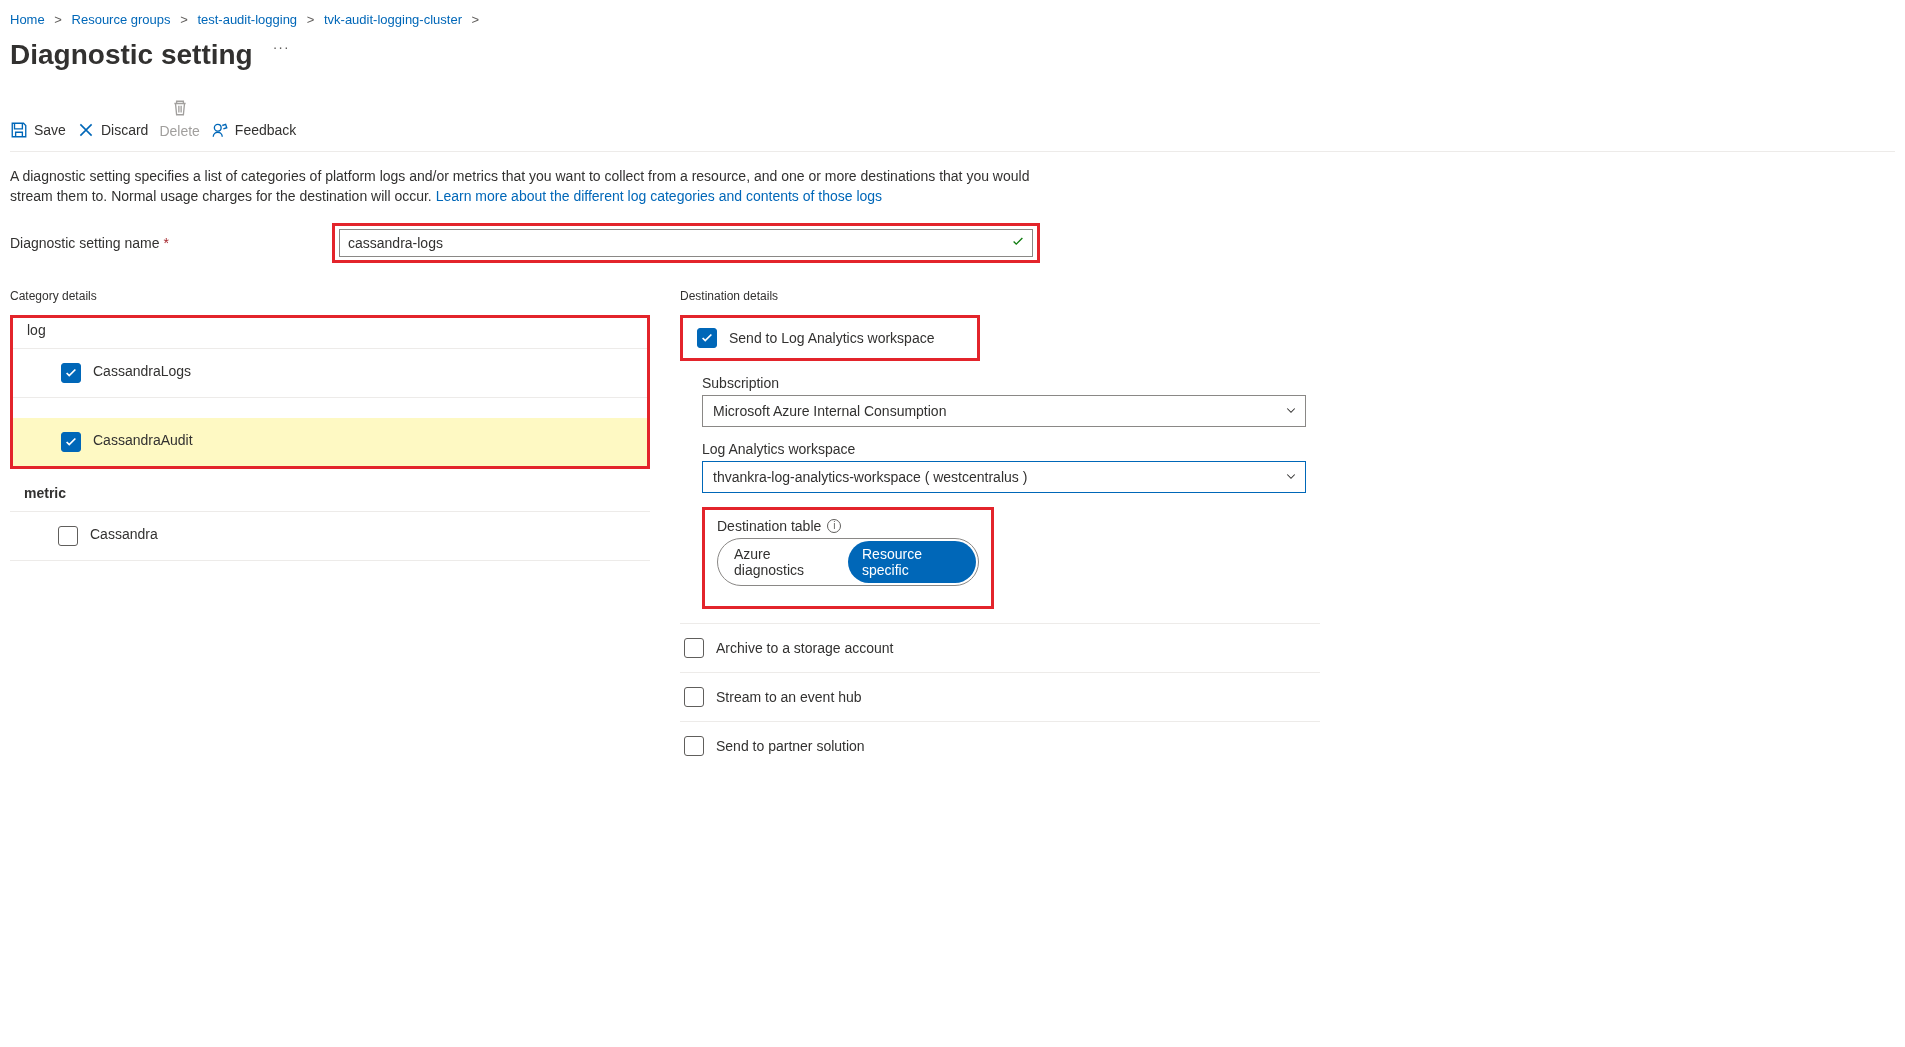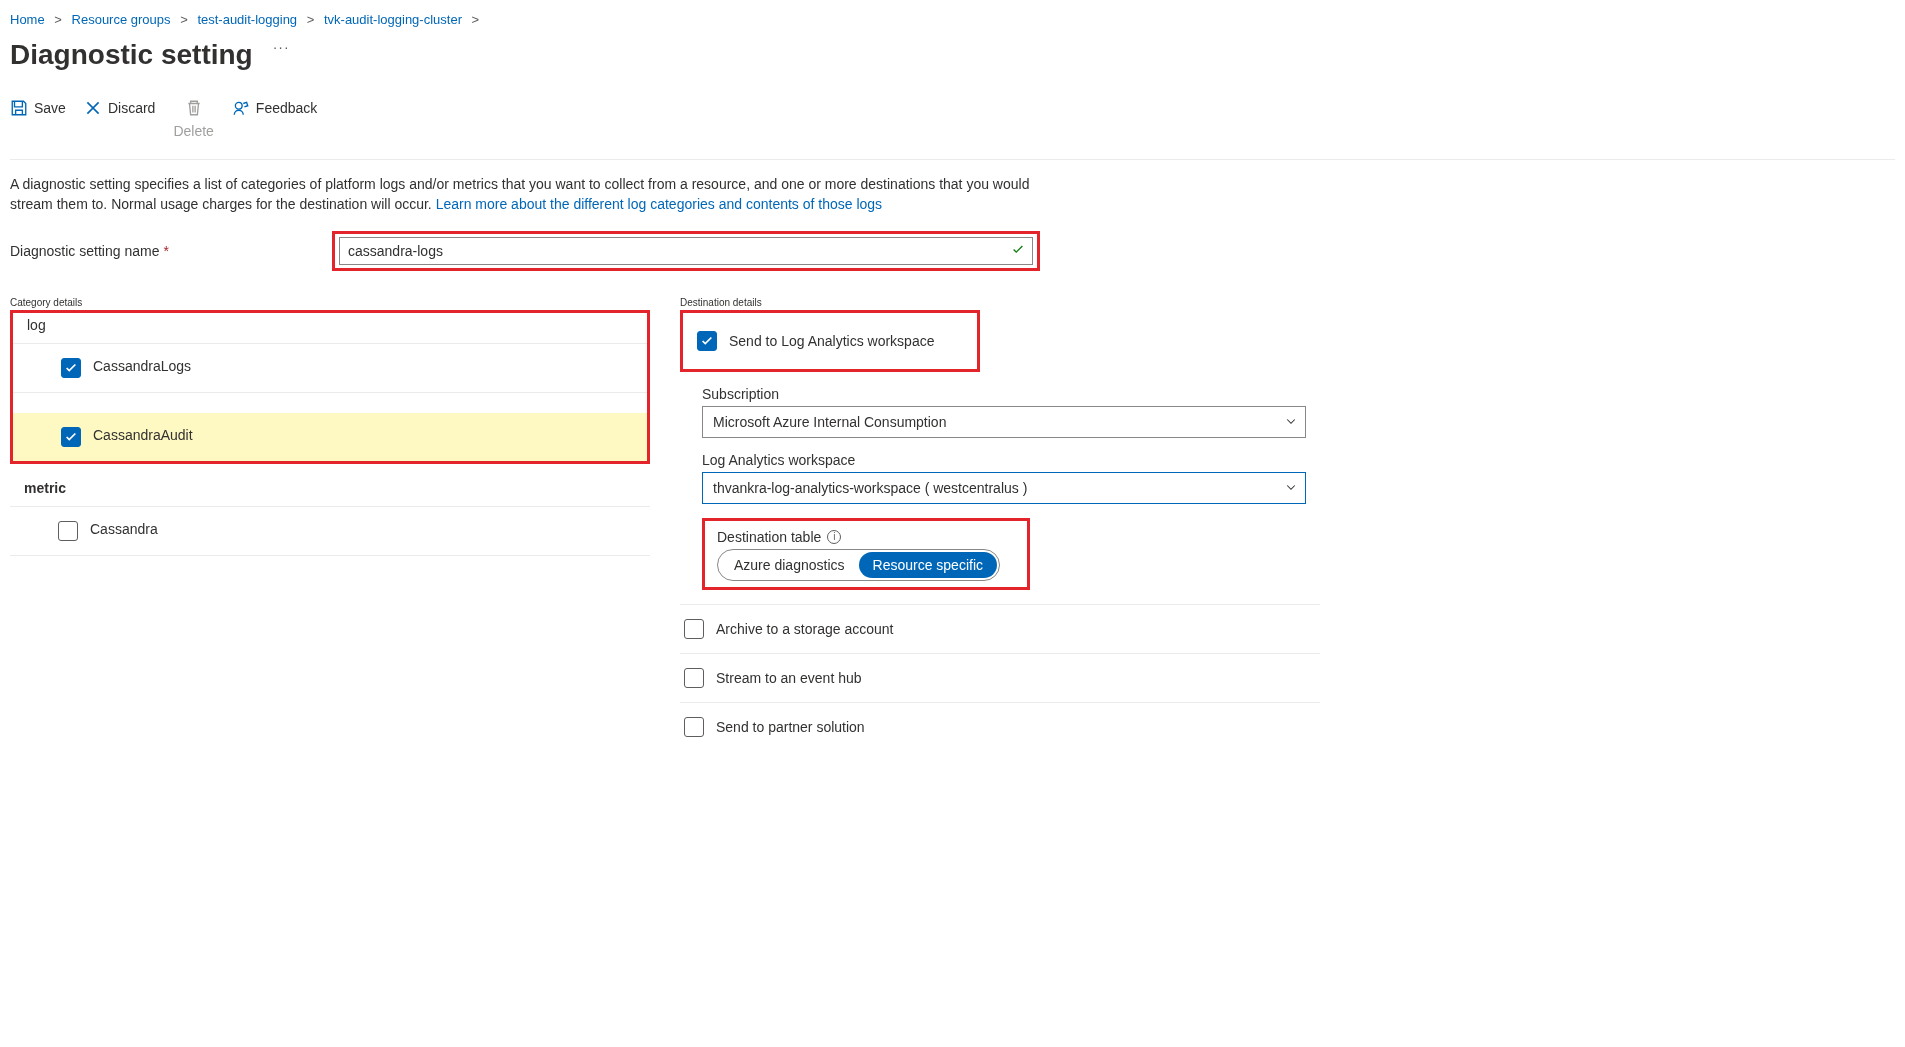--- a/index.html
+++ b/index.html
@@ -3,58 +3,58 @@
 <meta charset="utf-8">
 <style>
   * { box-sizing: border-box; font-family: "Segoe UI", Arial, sans-serif; }
   body { margin: 0; padding: 8px 10px; color: #323130; font-size: 14px; background: #fff; }
   a { color: #0067b8; text-decoration: none; }
   .breadcrumb { padding: 4px 0 8px 0; font-size: 13px; }
   .breadcrumb span.sep { color: #605e5c; margin: 0 6px; }
   .page-title-row { display: flex; align-items: flex-start; margin-top: 4px; }
   .page-title { font-size: 28px; font-weight: 600; margin: 0; }
   .more-dots { margin-left: 20px; color: #605e5c; letter-spacing: 1px; cursor: pointer; }
-  .toolbar { display: flex; align-items: flex-start; gap: 18px; margin-top: 28px; padding-bottom: 20px; border-bottom: 1px solid #edebe9; }
+  .toolbar { display: flex; align-items: flex-end; gap: 11px; margin-top: 28px; padding-bottom: 12px; border-bottom: 1px solid #edebe9; }
   .tool-btn { display: flex; align-items: center; gap: 6px; cursor: pointer; font-size: 14px; }
   .tool-btn.disabled { color: #a19f9d; cursor: default; flex-direction: column; }
   .tool-icon { width: 18px; height: 18px; flex-shrink: 0; }
   .intro { margin-top: 14px; max-width: 1050px; line-height: 1.45; }
   .form-row { display: flex; align-items: center; margin-top: 16px; }
   .form-label { width: 322px; }
   .req { color: #a4262c; margin-left: 4px; }
   .input-highlight-wrap { border: 3px solid #e3242b; padding: 3px 4px; margin-right: -4px; }
   .text-input { width: 694px; padding: 5px 30px 5px 8px; border: 1px solid #8a8886; font-size: 14px; color: #323130; position: relative; }
   .text-input-wrap { position: relative; }
   .text-input-wrap .valid-icon { position: absolute; right: 8px; top: 50%; transform: translateY(-50%); color: #107c10; }
   .columns { display: flex; margin-top: 26px; gap: 30px; }
   .col { flex: 0 0 auto; }
   .col.left { width: 640px; }
   .col.right { width: 640px; }
-  .section-heading { font-size: 10px; margin-bottom: 2px; }
+  .section-heading { font-size: 12px; margin-bottom: 12px; }
   .red-box { border: 3px solid #e3242b; padding: 0; }
   .cat-group-title { font-weight: 400; padding: 4px 14px 10px 14px; }
   .cat-divider { border-top: 1px solid #edebe9; }
   .check-row { display: flex; align-items: flex-start; padding: 14px 14px 14px 48px; gap: 12px; }
   .check-row.highlight { background: #fef9c3; margin-top: 20px; }
   .checkbox { width: 20px; height: 20px; border: 1px solid #605e5c; border-radius: 3px; flex-shrink: 0; display: flex; align-items: center; justify-content: center; }
   .checkbox.checked { background: #0067b8; border-color: #0067b8; }
   .checkbox.checked svg { display: block; }
   .checkbox svg { display: none; }
   .metric-section { margin-top: 6px; }
   .metric-title { font-weight: 600; padding: 10px 14px; }
   .metric-check { padding-left: 48px; }
   .dest-check-row { display: flex; align-items: center; gap: 12px; padding: 10px 14px; }
   .dest-check-row.top { padding: 10px 14px; }
-  .red-box-dest { border: 3px solid #e3242b; padding: 8px 0; width: 300px; margin-bottom: 8px; }
+  .red-box-dest { border: 3px solid #e3242b; padding: 0 0; width: 300px; margin-bottom: 8px; }
   .sub-block { padding-left: 22px; margin-top: 8px; }
   .field-label { margin-bottom: 4px; margin-top: 14px; display: flex; align-items: center; gap: 6px; }
   .dropdown { width: 604px; border: 1px solid #8a8886; padding: 7px 30px 7px 10px; font-size: 14px; position: relative; cursor: pointer; }
   .dropdown.active { border-color: #0067b8; }
   .dropdown .chev { position: absolute; right: 8px; top: 50%; transform: translateY(-50%); }
-  .dest-table-box { border: 3px solid #e3242b; padding: 8px 12px 6px 12px; width: 328px; margin-top: 14px; }
+  .dest-table-box { border: 3px solid #e3242b; padding: 8px 12px 20px 12px; width: 292px; margin-top: 14px; }
   .pill-toggle { display: inline-flex; border: 1px solid #8a8886; border-radius: 999px; padding: 2px; }
   .pill { padding: 5px 14px; border-radius: 999px; font-size: 14px; cursor: pointer; }
   .pill.active { background: #0067b8; color: #fff; }
   .dest-row { display: flex; align-items: center; gap: 12px; padding: 14px 0 14px 4px; border-bottom: 1px solid #edebe9; }
   .dest-divider-top { border-top: 1px solid #edebe9; margin-top: 14px; }
   .info-icon { width: 14px; height: 14px; border: 1px solid #605e5c; border-radius: 50%; font-size: 10px; display: inline-flex; align-items: center; justify-content: center; color: #605e5c; }
 </style>
 </head>
 <body>
 

